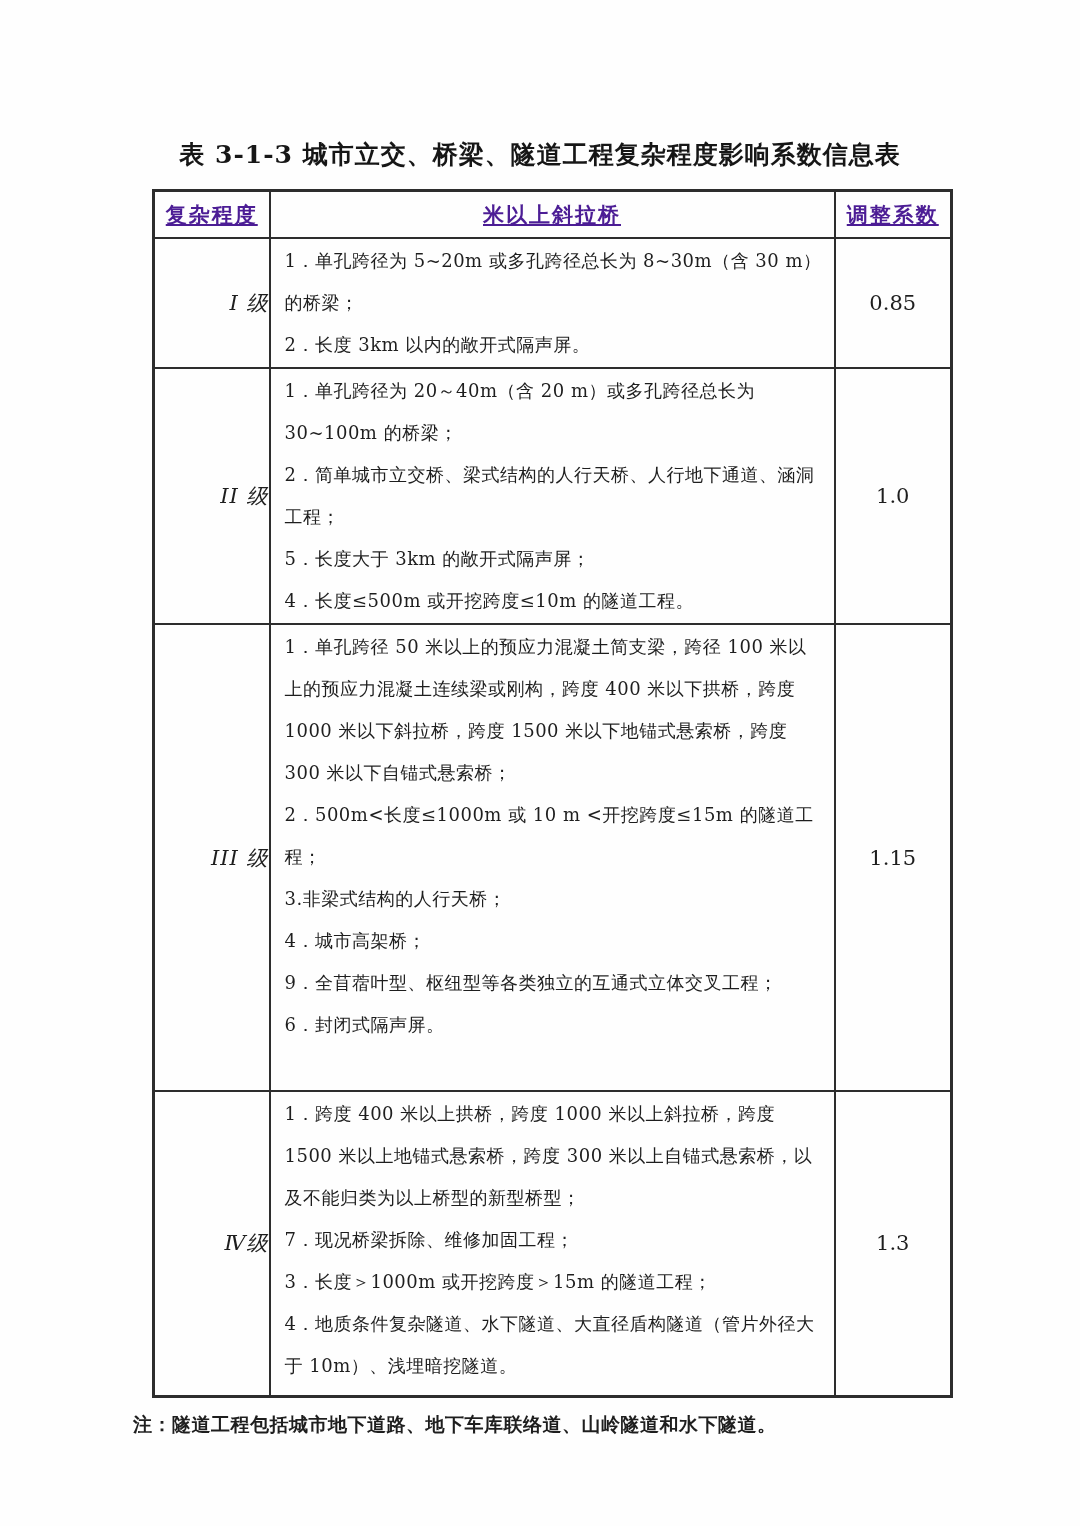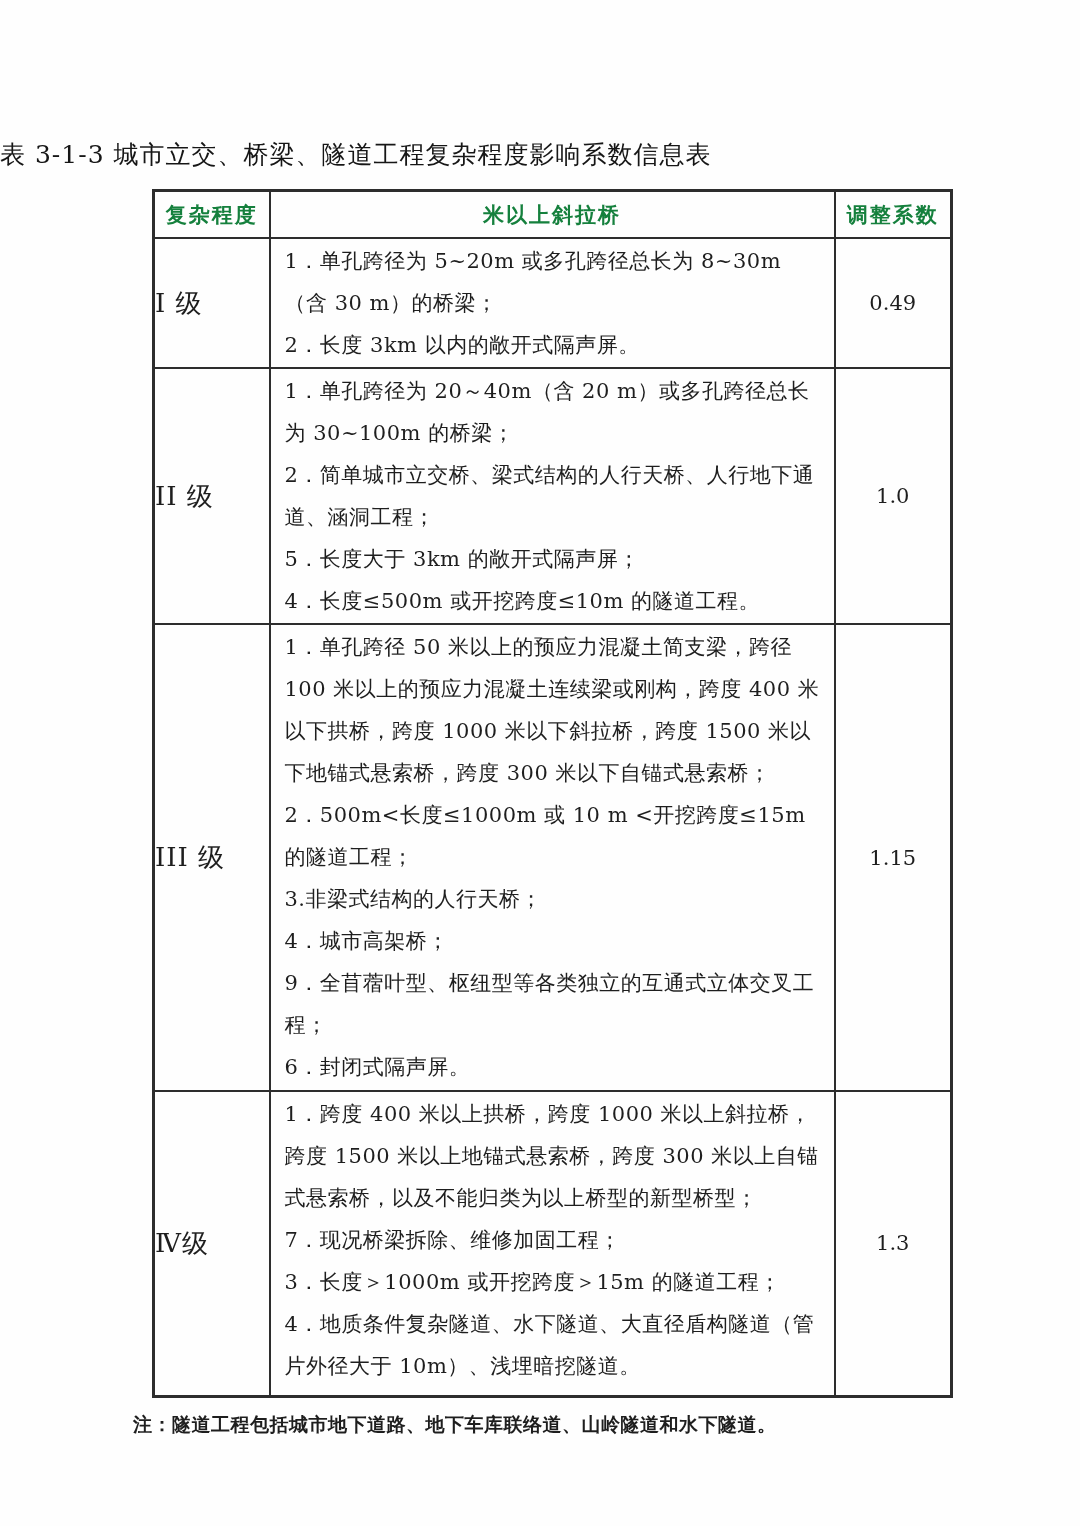--- a/index.html
+++ b/index.html
@@ -10,23 +10,23 @@
     width: 1080px;
     height: 1526px;
     background: #fefefe;
     color: #1e1e1e;
     font-family: "DejaVu Serif", "Liberation Serif", serif;
     position: relative;
     overflow: hidden;
   }
   .page-title {
     margin: 138px 0 0 0;
-    text-align: left;
+    text-align: center;
     font-size: 25px;
-    font-weight: normal;
+    font-weight: bold;
     letter-spacing: 1px;
     color: #161616;
   }
   table.coef-table {
     border-collapse: collapse;
     table-layout: fixed;
     margin: 18px 0 0 152px;
     width: 798px;
     border: 3px solid #2d2d2d;
     background: #fefefe;
@@ -35,33 +35,35 @@
   table.coef-table td {
     border: 2px solid #2d2d2d;
   }
   th.hdr {
     height: 45px;
     font-size: 21px;
     font-weight: bold;
     text-align: center;
     vertical-align: middle;
     letter-spacing: 2px;
-    color: #15803d;
+    color: #4c1d95;
     padding: 0;
+    text-decoration: underline;
   }
   td.level-cell {
-    text-align: left;
+    text-align: right;
     vertical-align: middle;
-    font-size: 26px;
+    font-size: 21px;
     letter-spacing: 1px;
     padding: 0;
+    font-style: italic;
   }
   td.cond-cell {
     vertical-align: top;
-    font-size: 21px;
+    font-size: 18px;
     padding: 1px 10px 1px 14px;
   }
   td.cond-cell p.cond-item {
     margin: 0;
     line-height: 42px;
     letter-spacing: 0.5px;
   }
   td.coef-cell {
     text-align: center;
     vertical-align: middle;
@@ -96,21 +98,21 @@
         <th class="hdr">调整系数</th>
       </tr>
     </thead>
     <tbody>
       <tr style="height:127px;">
         <td class="level-cell">I 级</td>
         <td class="cond-cell">
           <p class="cond-item">1．单孔跨径为 5~20m 或多孔跨径总长为 8~30m（含 30 m）的桥梁；</p>
           <p class="cond-item">2．长度 3km 以内的敞开式隔声屏。</p>
         </td>
-        <td class="coef-cell">0.49</td>
+        <td class="coef-cell">0.85</td>
       </tr>
       <tr style="height:253px;">
         <td class="level-cell">II 级</td>
         <td class="cond-cell">
           <p class="cond-item">1．单孔跨径为 20～40m（含 20 m）或多孔跨径总长为 30~100m 的桥梁；</p>
           <p class="cond-item">2．简单城市立交桥、梁式结构的人行天桥、人行地下通道、涵洞工程；</p>
           <p class="cond-item">5．长度大于 3km 的敞开式隔声屏；</p>
           <p class="cond-item">4．长度≤500m 或开挖跨度≤10m 的隧道工程。</p>
         </td>
         <td class="coef-cell">1.0</td>

